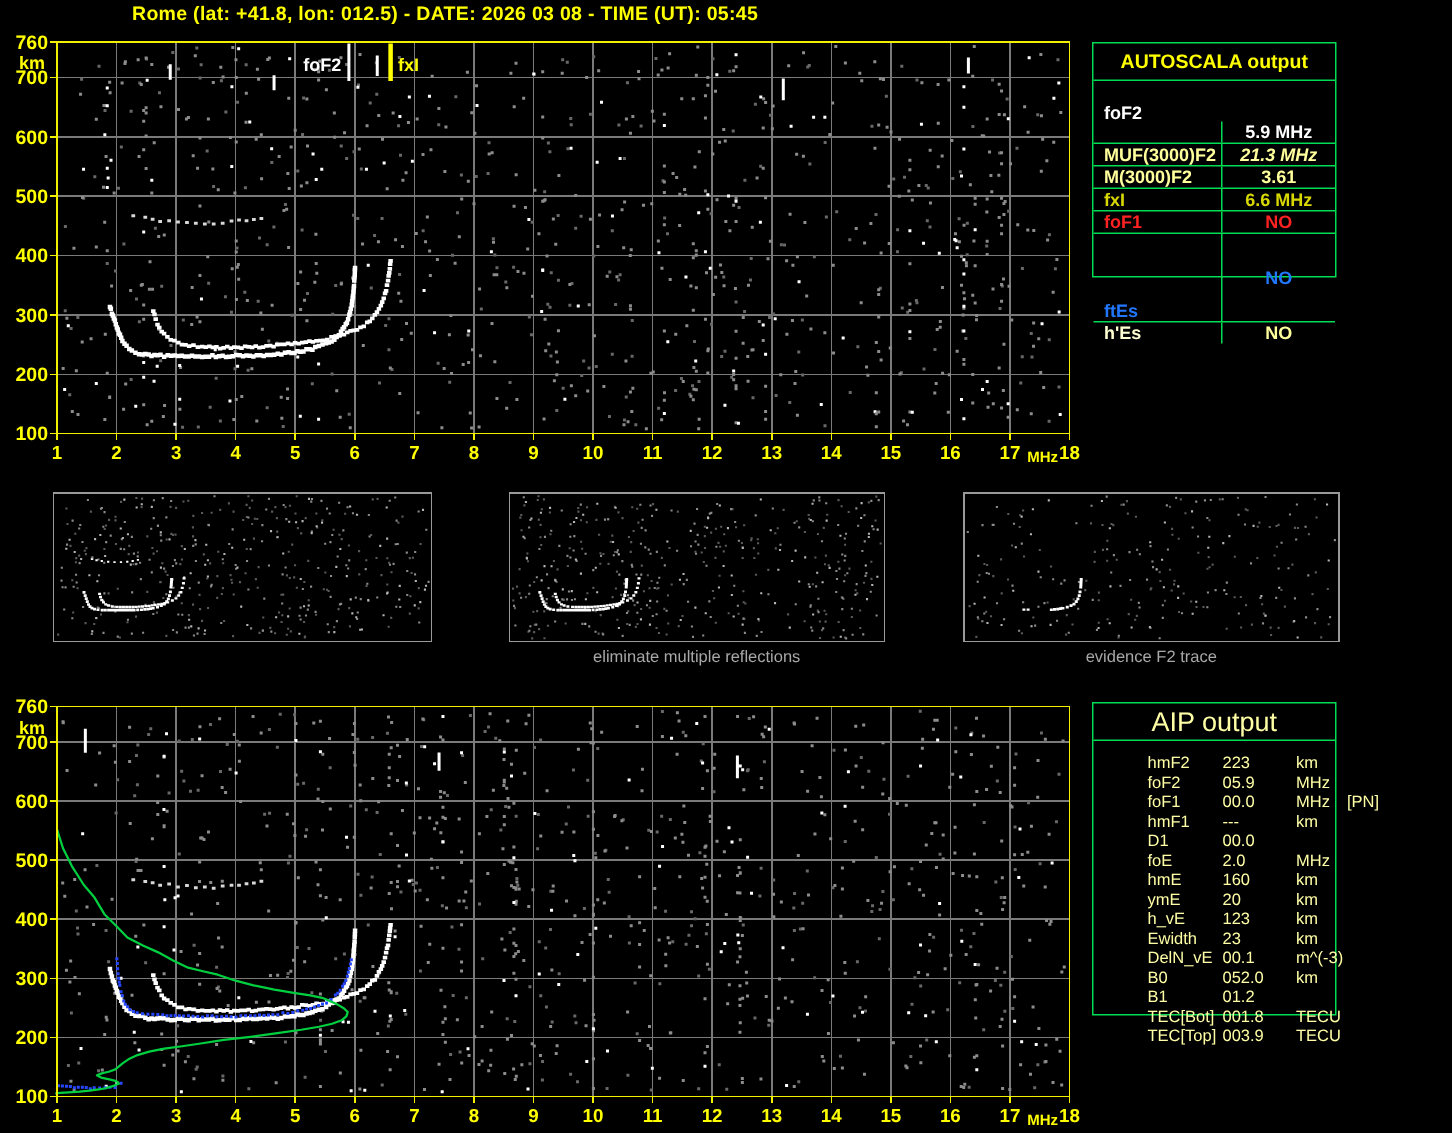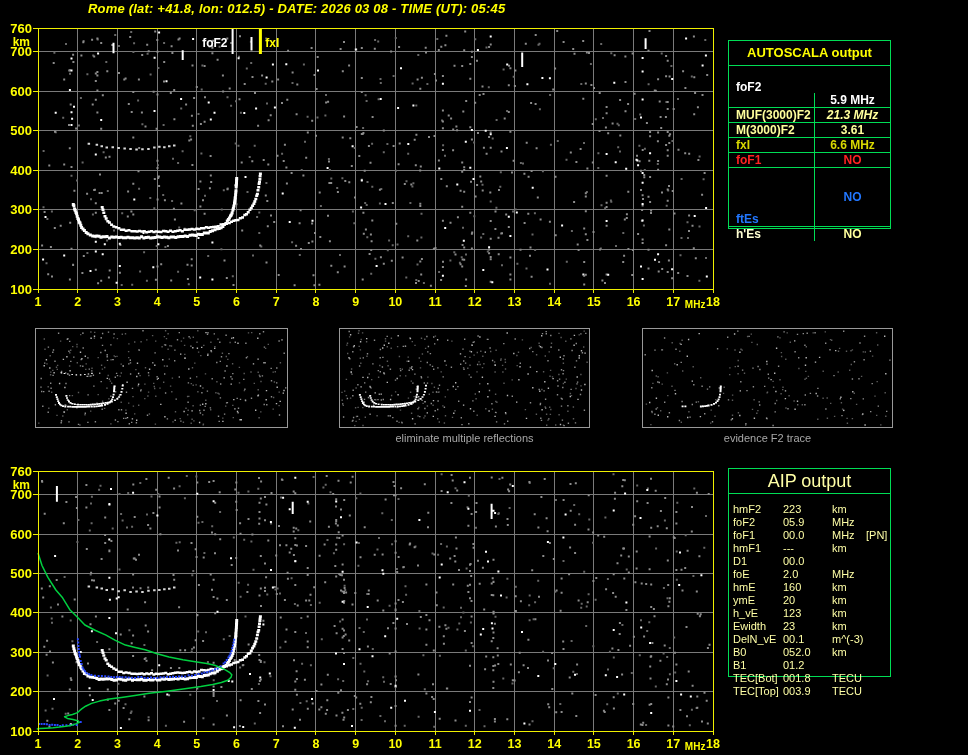--- a/index.html
+++ b/index.html
@@ -1,34 +1,34 @@
 <!DOCTYPE html>
 <html style="--grn: #00dd55; --yel: #ffff00;"><head>
 <meta charset="utf-8">
 <style>
   :root{ --grn:#00dd55; --yel:#ffff00; }
   html,body{margin:0;padding:0;background:#000;}
   #page{position:relative;width:968px;height:755px;background:#000;overflow:hidden;
         font-family:"Liberation Sans",sans-serif;}
   .abs{position:absolute;}
-  #title{left:88px;top:1px;font-size:13px;font-weight:bold;color:var(--yel);white-space:nowrap;letter-spacing:.2px;font-style:italic;}
+  #title{left:88px;top:1px;font-size:13px;font-weight:bold;color:var(--yel);white-space:nowrap;letter-spacing:.2px;}
   .caption{top:432px;height:14px;font-size:11px;color:#a8a8a8;text-align:center;white-space:nowrap;}
   .tbl{box-sizing:border-box;border:1px solid var(--grn);background:#000;}
   .tbl-head{box-sizing:border-box;height:25px;line-height:24px;text-align:center;
             border-bottom:1px solid var(--grn);font-weight:bold;}
-  #at-box{left:728px;top:40px;width:163px;height:189px;display:flex;flex-direction:column;}
+  #at-box{left:728px;top:28px;width:163px;height:157px;display:flex;flex-direction:column;}
   #at-head{font-size:13px;color:var(--yel);flex:0 0 25px;}
   #at-rows{flex:1;display:flex;flex-direction:column;}
   .at-row{flex:1;display:flex;box-sizing:border-box;border-top:1px solid var(--grn);font-size:12px;font-weight:bold;}
   .at-row:first-child{border-top:none;}
   .at-label{box-sizing:border-box;width:85px;padding-left:7px;display:flex;align-items:center;white-space:nowrap;}
   .at-value{box-sizing:border-box;flex:1;border-left:1px solid var(--grn);display:flex;align-items:center;justify-content:center;white-space:nowrap;}
   #aip-box{left:728px;top:468px;width:163px;height:209px;z-index:1;}
   #aip-head{font-size:18px;color:#ffffa6;font-weight:normal;}
-  #aip-rows{left:728px;top:503px;width:175px;z-index:3;}
+  #aip-rows{left:728px;top:503px;width:175px;z-index:3;padding-left:32px;}
   .aip-row{display:flex;height:13px;line-height:13px;font-size:11px;color:#ffffa6;white-space:pre;}
   .aip-label{box-sizing:border-box;width:55px;padding-left:5px;}
   .aip-value{box-sizing:border-box;width:30px;text-align:left;}
   .aip-unit{box-sizing:border-box;width:34px;margin-left:19px;}
   .aip-extra{flex:1;}
 </style>
 </head>
 <body>
 
 <div id="page">

